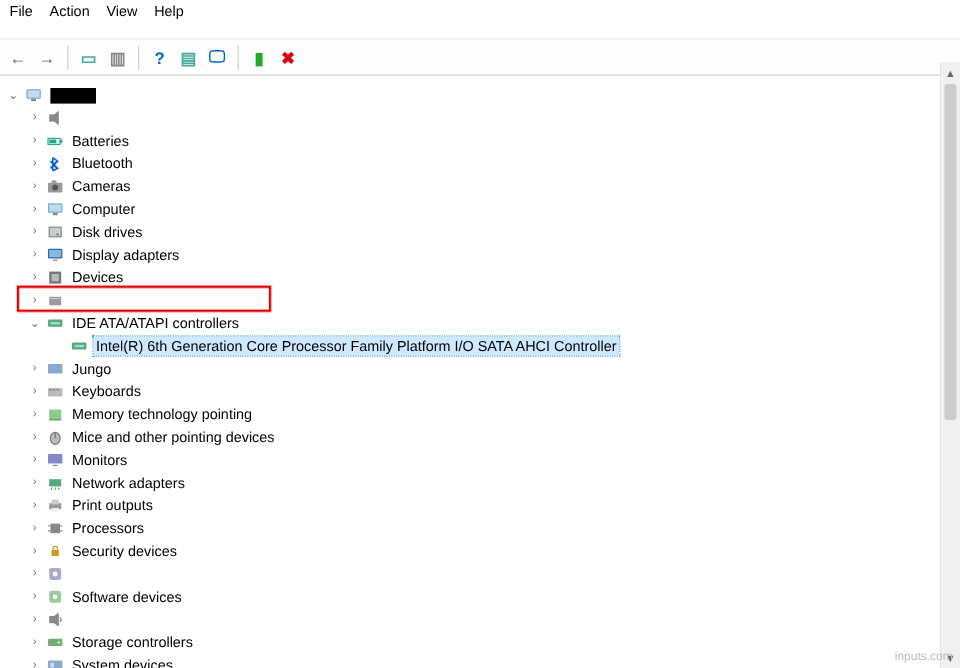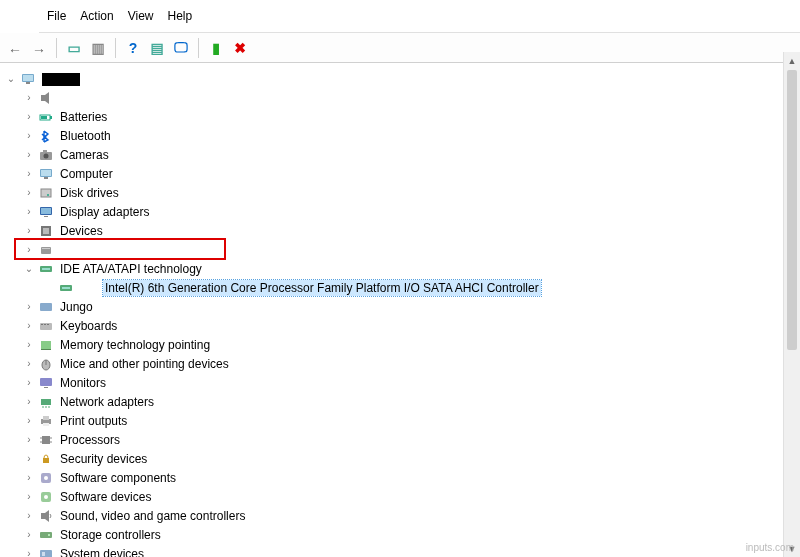--- a/index.html
+++ b/index.html
@@ -15,22 +15,21 @@
     overflow: hidden;
     position: relative;
   }
   .menubar {
     display: flex;
     gap: 14px;
     padding: 16px 8px;
     background: #fff;
     border-bottom: 1px solid #e0e0e0;
     height: 22px;
-    align-items: center;
-    margin-left: 39px;
+    align-items: flex-end;
   }
   .menubar span { cursor: default; }
   .toolbar {
     display: flex;
     align-items: center;
     gap: 2px;
     padding: 2px 4px;
     height: 30px;
     border-bottom: 1px solid #d0d0d0;
     background: #fdfdfd;
@@ -76,21 +75,20 @@
     height: 16px;
     display: inline-flex;
     align-items: center;
     justify-content: center;
     margin-right: 2px;
   }
   .label { padding: 1px 2px; }
   .label.selected {
     background: #cde8ff;
     outline: 1px dotted #5aa3e0;
-    margin-left: 25px;
   }
   .indent { display: inline-block; }
   .root-redacted {
     width: 38px;
     height: 13px;
     background: #000;
     display: inline-block;
     vertical-align: middle;
   }
   .highlight-box {
@@ -273,21 +271,21 @@
     </div>
     <div class="node">
       <span class="indent" style="width: 18px;"></span>
       <span class="expander">⌄</span>
       <span class="dev-icon">
         <svg width="14" height="14">
           <rect x="1" y="4" width="12" height="6" fill="#5a7" rx="1"></rect>
           <rect x="3" y="6" width="8" height="2" fill="#9dc"></rect>
         </svg>
       </span>
-      <span class="label">IDE ATA/ATAPI technology</span>
+      <span class="label">IDE ATA/ATAPI controllers</span>
     </div>
     <div class="node">
       <span class="indent" style="width: 38px;"></span>
       <span class="expander"></span>
       <span class="dev-icon">
         <svg width="14" height="14">
           <rect x="1" y="4" width="12" height="6" fill="#5a7" rx="1"></rect>
           <rect x="3" y="6" width="8" height="2" fill="#9dc"></rect>
         </svg>
       </span>
@@ -401,21 +399,20 @@
     </div>
     <div class="node">
       <span class="indent" style="width: 18px;"></span>
       <span class="expander">›</span>
       <span class="dev-icon">
         <svg width="14" height="14">
           <rect x="2" y="2" width="10" height="10" fill="#aac" rx="2"></rect>
           <circle cx="7" cy="7" r="2" fill="#fff"></circle>
         </svg>
       </span>
-      <span class="label">Software components</span>
     </div>
     <div class="node">
       <span class="indent" style="width: 18px;"></span>
       <span class="expander">›</span>
       <span class="dev-icon">
         <svg width="14" height="14">
           <rect x="2" y="2" width="10" height="10" fill="#9c9" rx="2"></rect>
           <circle cx="7" cy="7" r="2" fill="#fff"></circle>
         </svg>
       </span>
@@ -424,21 +421,20 @@
     <div class="node">
       <span class="indent" style="width: 18px;"></span>
       <span class="expander">›</span>
       <span class="dev-icon">
         <svg width="14" height="14">
           <rect x="2" y="4" width="4" height="6" fill="#888"></rect>
           <polygon points="6,4 10,1 10,13 6,10" fill="#888"></polygon>
           <path d="M11 5 Q13 7 11 9" stroke="#888" fill="none"></path>
         </svg>
       </span>
-      <span class="label">Sound, video and game controllers</span>
     </div>
     <div class="node">
       <span class="indent" style="width: 18px;"></span>
       <span class="expander">›</span>
       <span class="dev-icon">
         <svg width="14" height="14">
           <rect x="1" y="4" width="12" height="6" fill="#7a7" rx="1"></rect>
           <circle cx="10" cy="7" r="1" fill="#cfc"></circle>
         </svg>
       </span>

